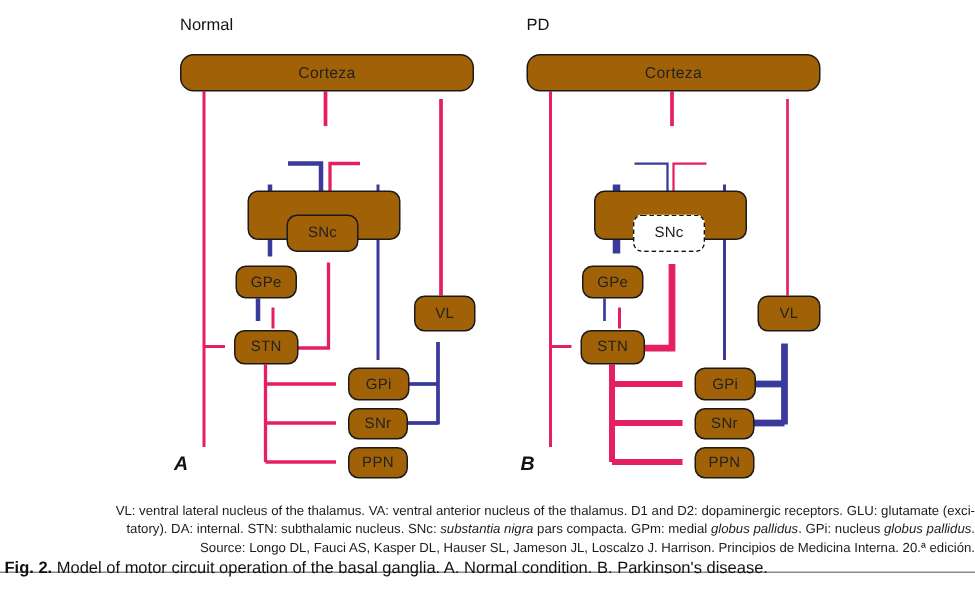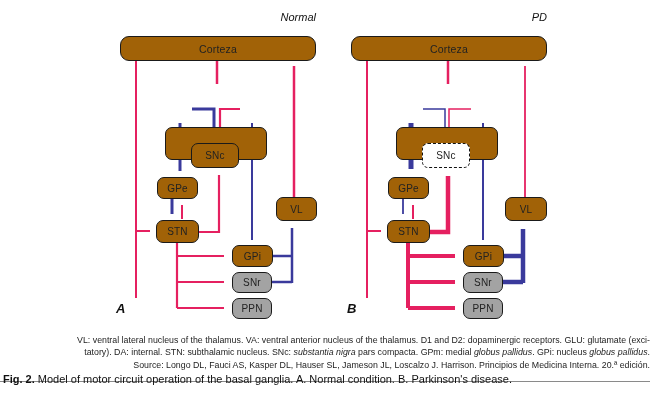--- a/index.html
+++ b/index.html
@@ -16,24 +16,24 @@
   .w22{stroke-width:2.2px}.w25{stroke-width:2.5px}.w30{stroke-width:3px}
   .w40{stroke-width:4px}.w45{stroke-width:4.5px}.w50{stroke-width:5px}
   .node{
     position:absolute;box-sizing:border-box;
     border:1.5px solid #1a1a1a;border-radius:7px;background:#a16207;
     display:flex;align-items:center;justify-content:center;
     font-size:10px;color:#222;letter-spacing:.2px;
   }
   .node--cortex{border-radius:9px;font-size:10.5px;}
   .node--top{align-items:flex-start;padding-top:20px;margin-top:37px;}
-  .node--white{background:#a3a3a3;}
+  .node--white{background:#a16207;}
   .node--dashed{background:#fff;border:1.6px dashed #111;border-radius:6px;}
   .panel-title{
-    position:absolute;text-align:right;font-size:11px;color:#111;font-style:italic;
+    position:absolute;text-align:left;font-size:11px;color:#111;
   }
   .panel-letter{
     position:absolute;font-size:13px;font-weight:bold;font-style:italic;color:#111;
   }
   
   .footnote{
     position:absolute;left:2px;top:334px;width:648px;
     font-size:8.8px;line-height:12.4px;color:#1c1c1c;white-space:nowrap;text-align:right;
   }
   .footnote .it{font-style:italic;}

